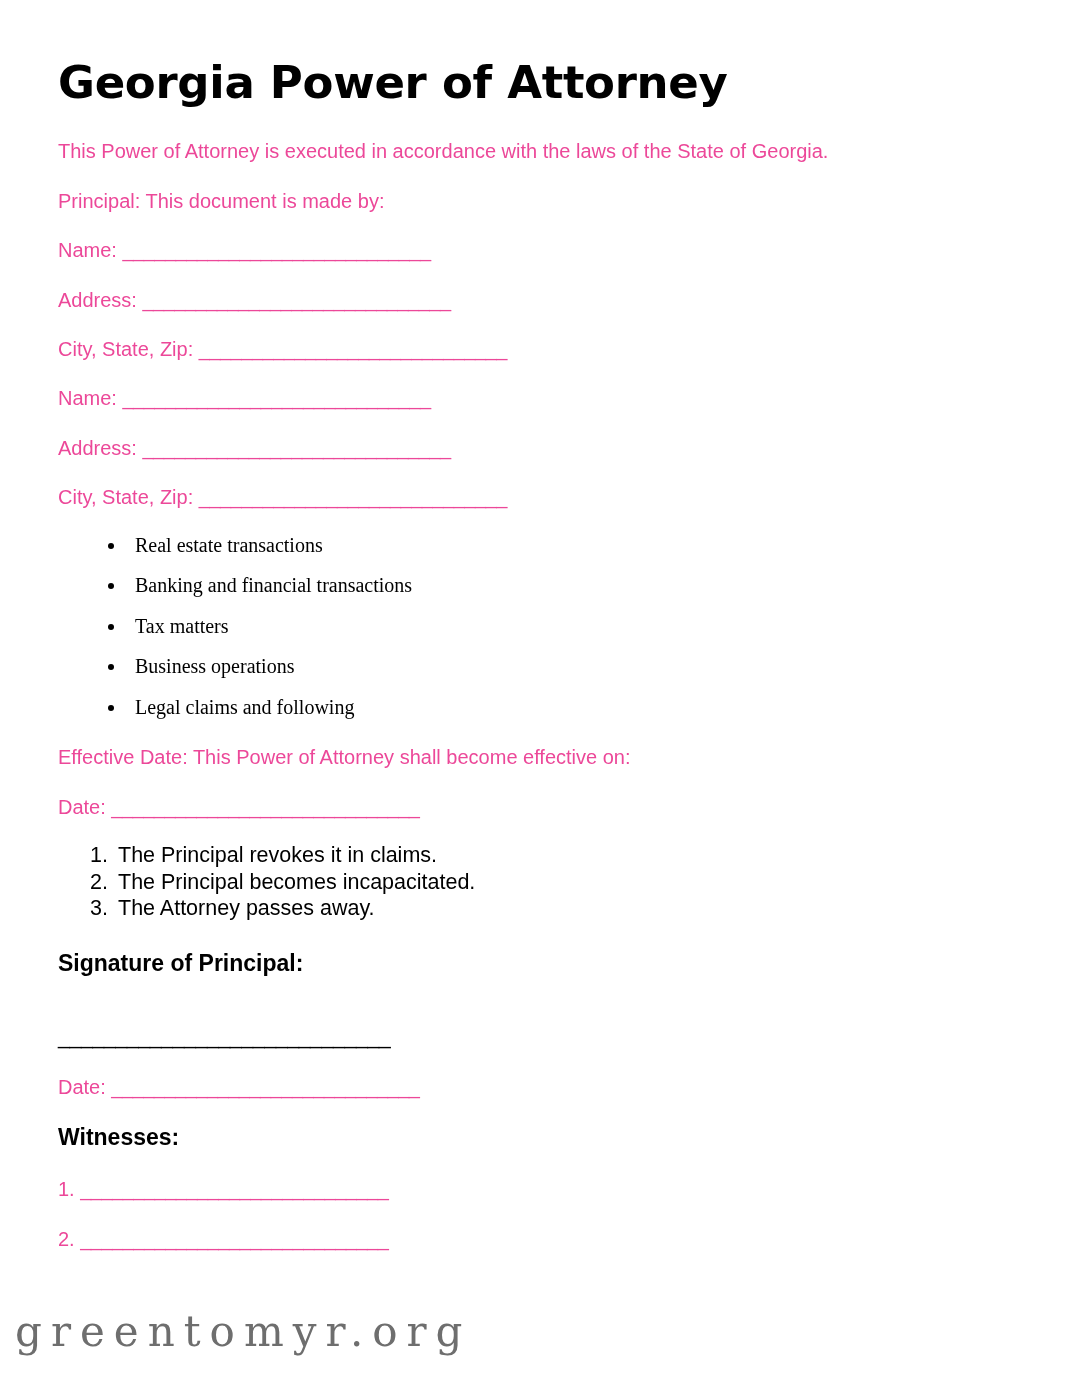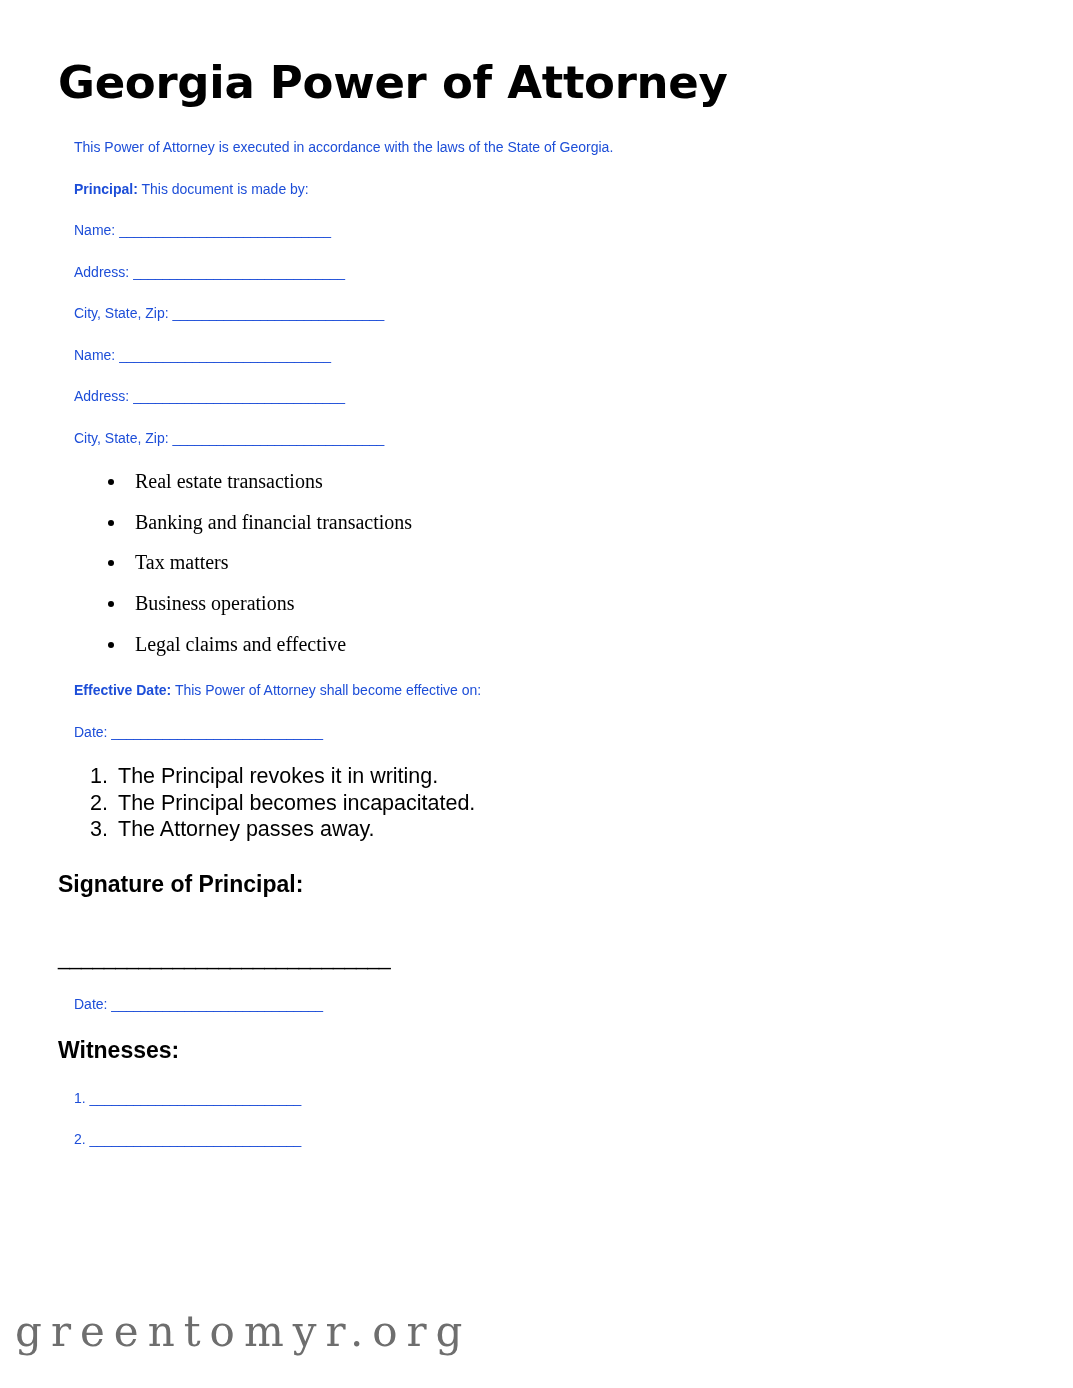--- a/index.html
+++ b/index.html
@@ -38,33 +38,33 @@
     font-size: 45px;
     font-weight: bold;
     letter-spacing: -0.3px;
     line-height: 1.12;
     margin: 0 0 30px 0;
     padding: 0;
     color: #000;
   }
 
   p.para {
-    font-size: 14px;
+    font-size: 20px;
     line-height: 1.32;
-    margin: 0 0 23px 16px;
+    margin: 0 0 23px 0;
     padding: 0;
-    color: #1d4ed8;
+    color: #ec4899;
   }
 
   p.para.tight {
     margin-bottom: 22px;
   }
 
   .lbl {
-    font-weight: bold;
+    font-weight: normal;
   }
 
   .blank {
     letter-spacing: -0.5px;
     font-family: "Liberation Sans", sans-serif;
   }
 
   ul.bullets {
     margin: 0 0 24px 0;
     padding: 0 0 0 53px;
@@ -145,30 +145,30 @@
     <p class="para"><span>Address: </span><span class="blank">_____________________________</span></p>
 
     <p class="para"><span>City, State, Zip: </span><span class="blank">_____________________________</span></p>
 
 
     <ul class="bullets">
       <li>Real estate transactions</li>
       <li>Banking and financial transactions</li>
       <li>Tax matters</li>
       <li>Business operations</li>
-      <li>Legal claims and effective</li>
+      <li>Legal claims and following</li>
     </ul>
 
     <p class="para"><span class="lbl">Effective Date:</span><span> This Power of Attorney shall become effective on:</span></p>
 
     <p class="para"><span>Date: </span><span class="blank">_____________________________</span></p>
 
 
     <ol class="numbers">
-      <li>The Principal revokes it in writing.</li>
+      <li>The Principal revokes it in claims.</li>
       <li>The Principal becomes incapacitated.</li>
       <li>The Attorney passes away.</li>
     </ol>
 
     <p class="heading-only">Signature of Principal:</p>
 
     <div class="spacer-sig"></div>
 
     <p class="sig-line">_____________________________</p>
 

